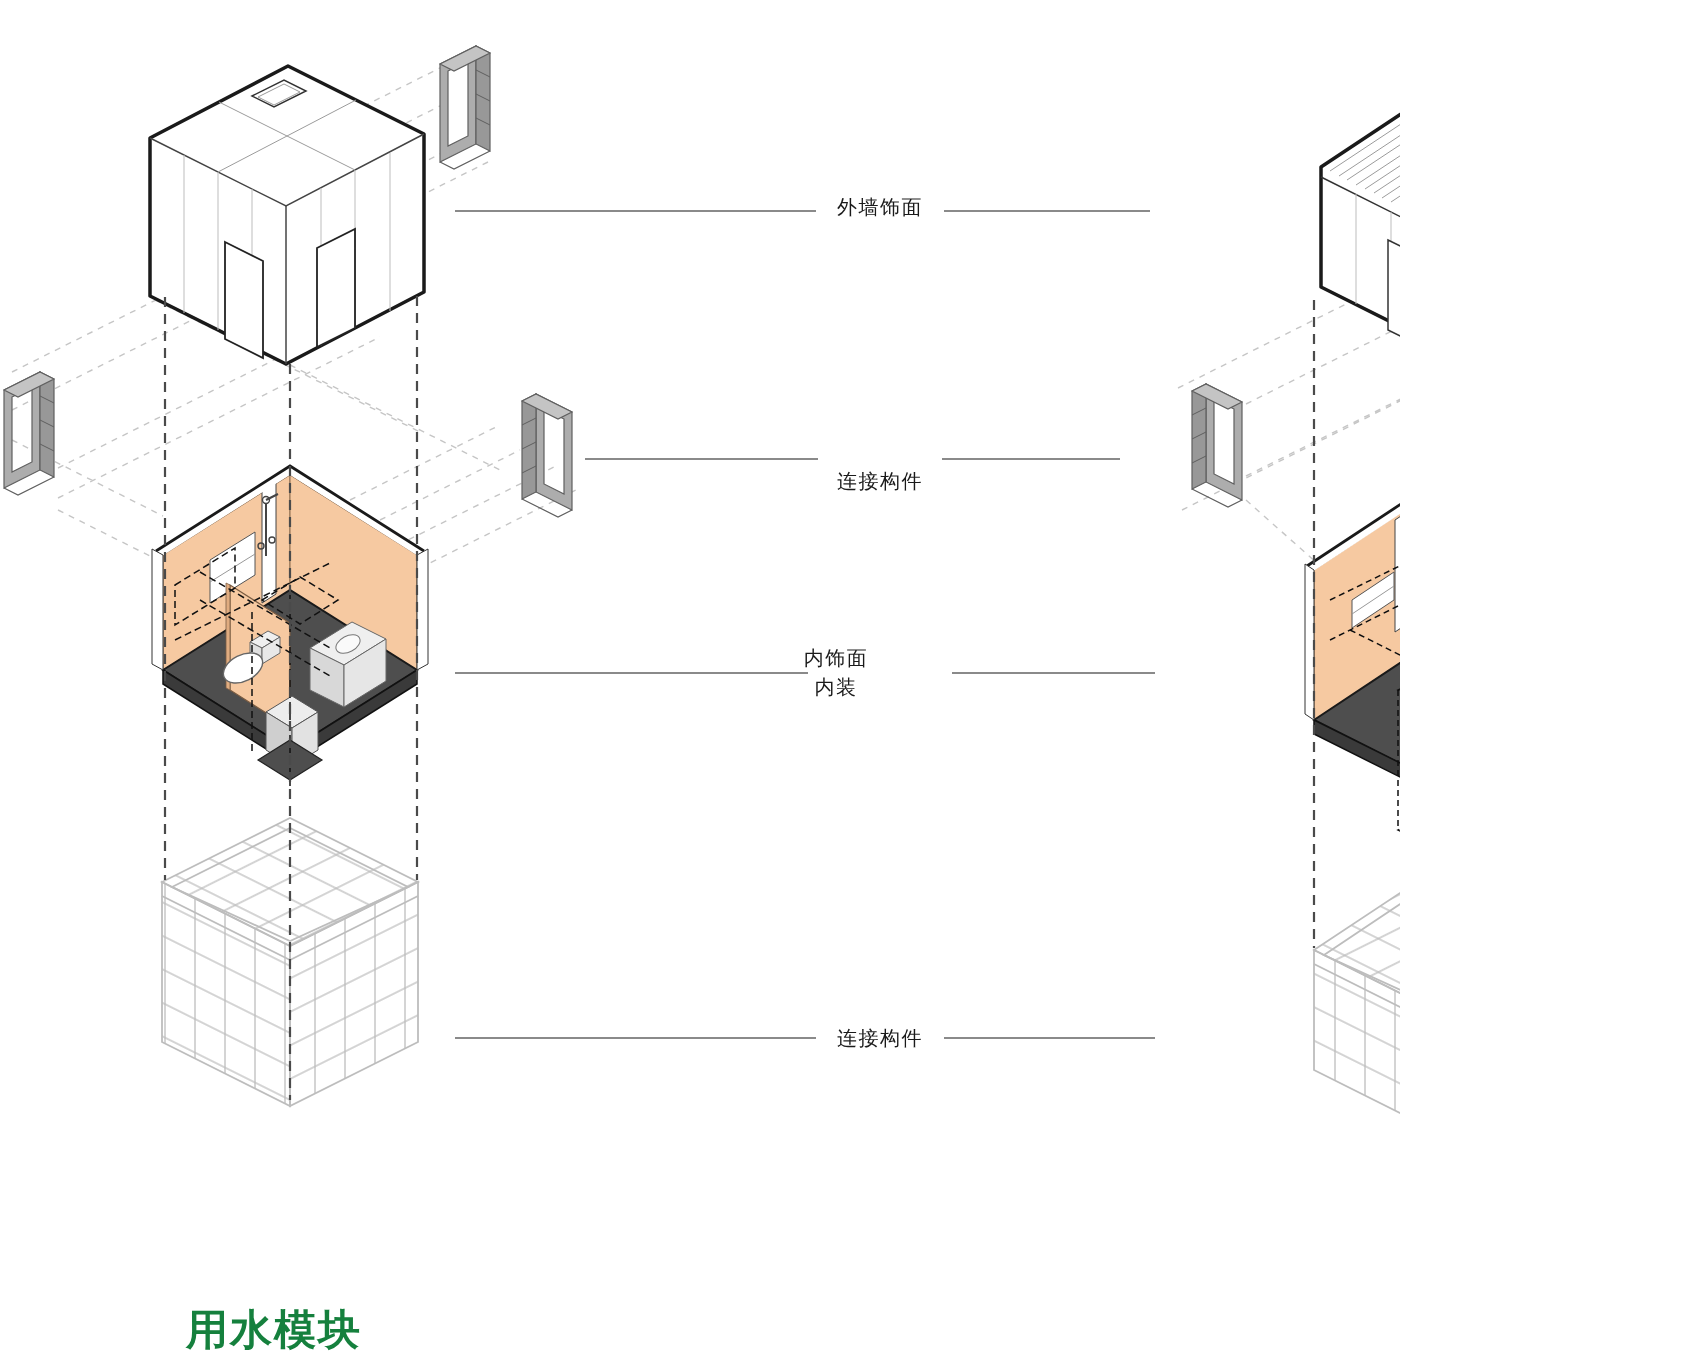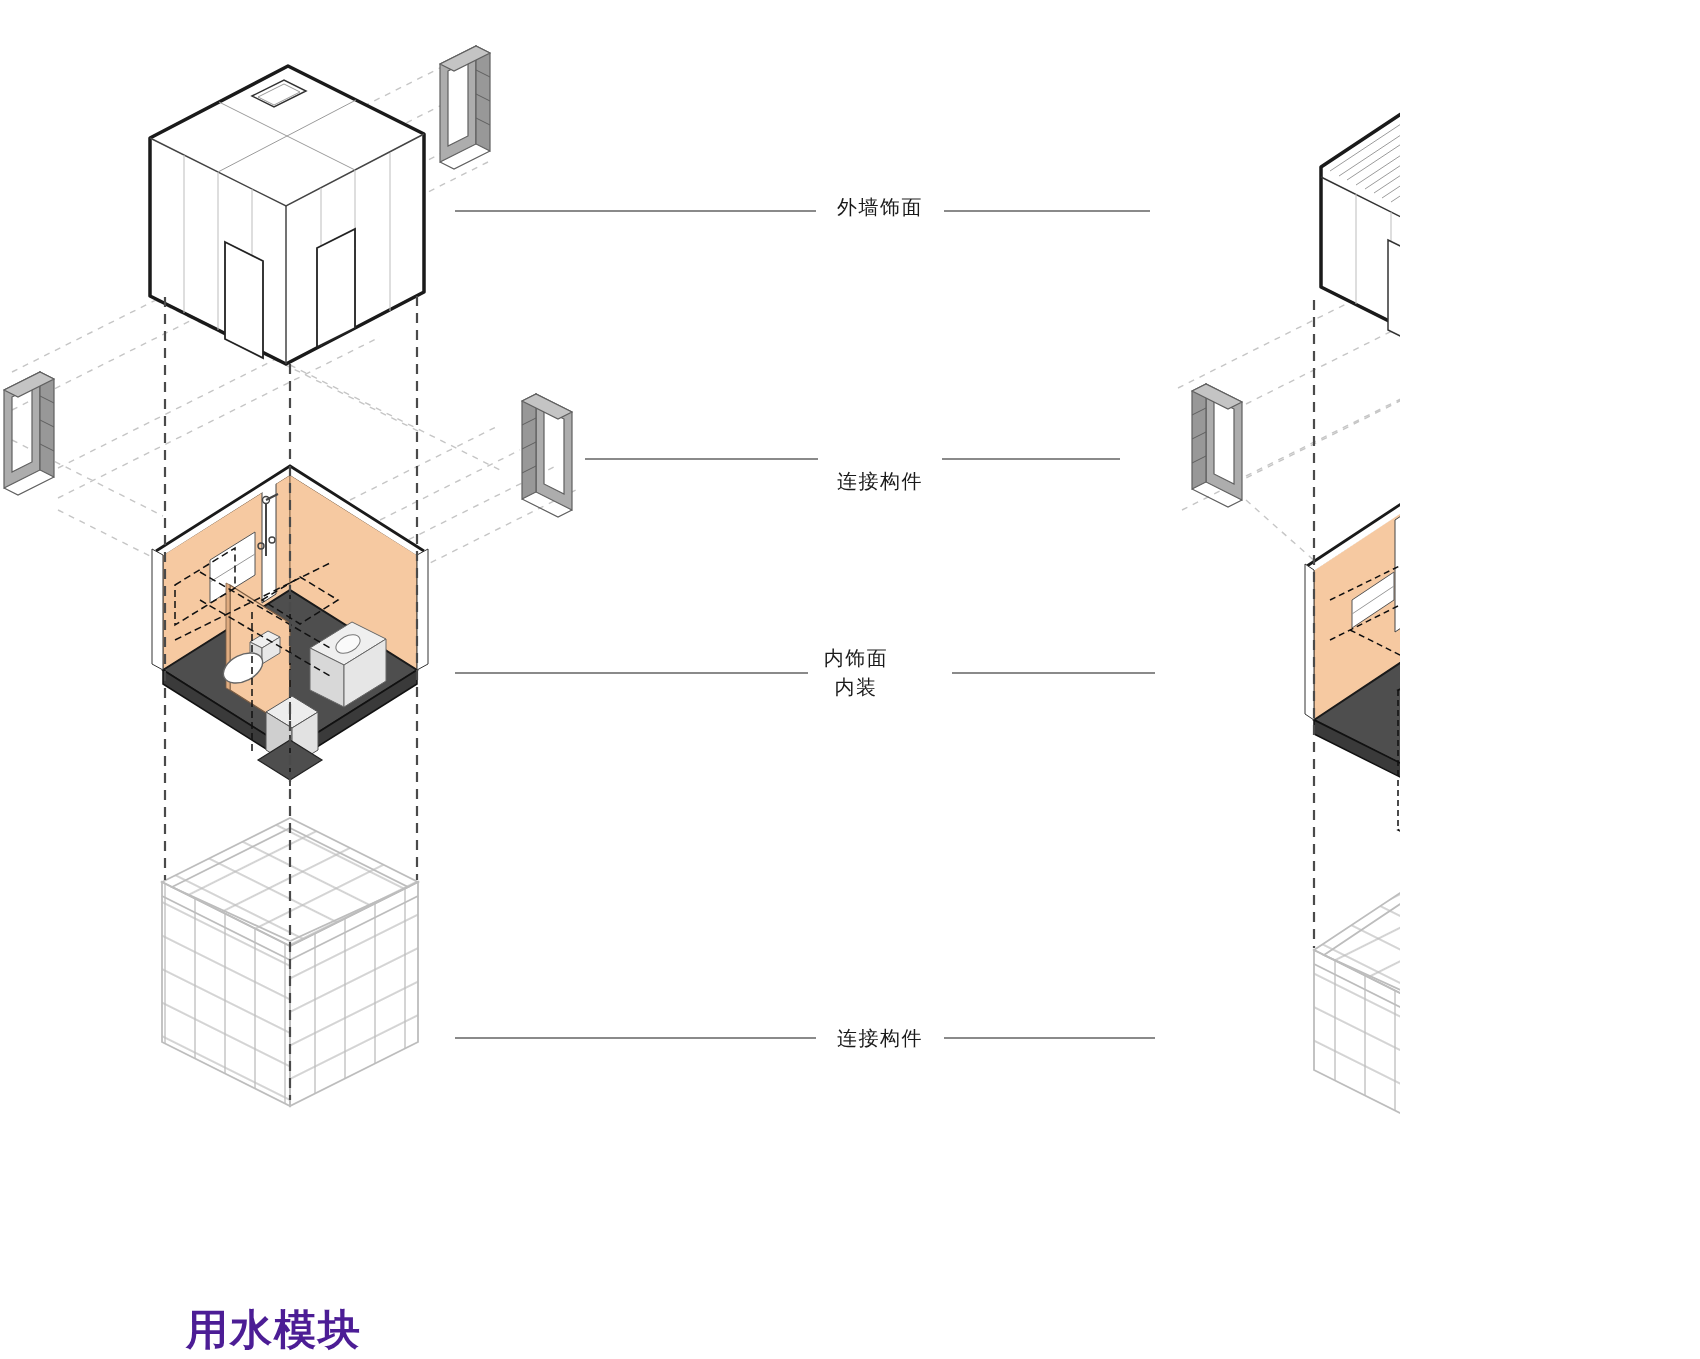--- a/index.html
+++ b/index.html
@@ -25,21 +25,21 @@
     font-family:"Liberation Sans","DejaVu Sans",sans-serif;overflow:hidden;
   }
   .canvas svg{position:absolute;left:0;top:0;}
   .layer-label{
     position:absolute;transform:translate(-50%,-50%);
     font-size:20px;letter-spacing:1.5px;color:var(--ink);
     white-space:nowrap;text-align:center;line-height:1.45;
   }
   .module-title{
     position:absolute;transform:translate(-50%,-50%);
-    font-size:42px;font-weight:700;letter-spacing:2px;color:#4c1d95;
+    font-size:42px;font-weight:700;letter-spacing:2px;color:#15803d;
     white-space:nowrap;
   }
 </style>
 </head>
 <body>
 
 <div class="canvas">
 
 <svg width="1700" height="1359" viewBox="0 0 1700 1359">
   <defs>
@@ -285,21 +285,21 @@
     <path d="M1454,368 V1130"></path>
     <path d="M1548,305 V793"></path>
     <path d="M1672,240 V855"></path>
   </g>
 </svg>
 
 <div class="layer-label" style="left:880px;top:207px">外墙饰面</div>
 
 <div class="layer-label" style="left:880px;top:481px">连接构件</div>
 
-<div class="layer-label" style="left:856px;top:673px">
+<div class="layer-label" style="left:836px;top:673px">
   <div>内饰面</div>
   <div>内装</div>
 </div>
 
 <div class="layer-label" style="left:880px;top:1038px">连接构件</div>
 
 <div class="module-title" style="left:274px;top:1330px">用水模块</div>
 
 
 </div>

